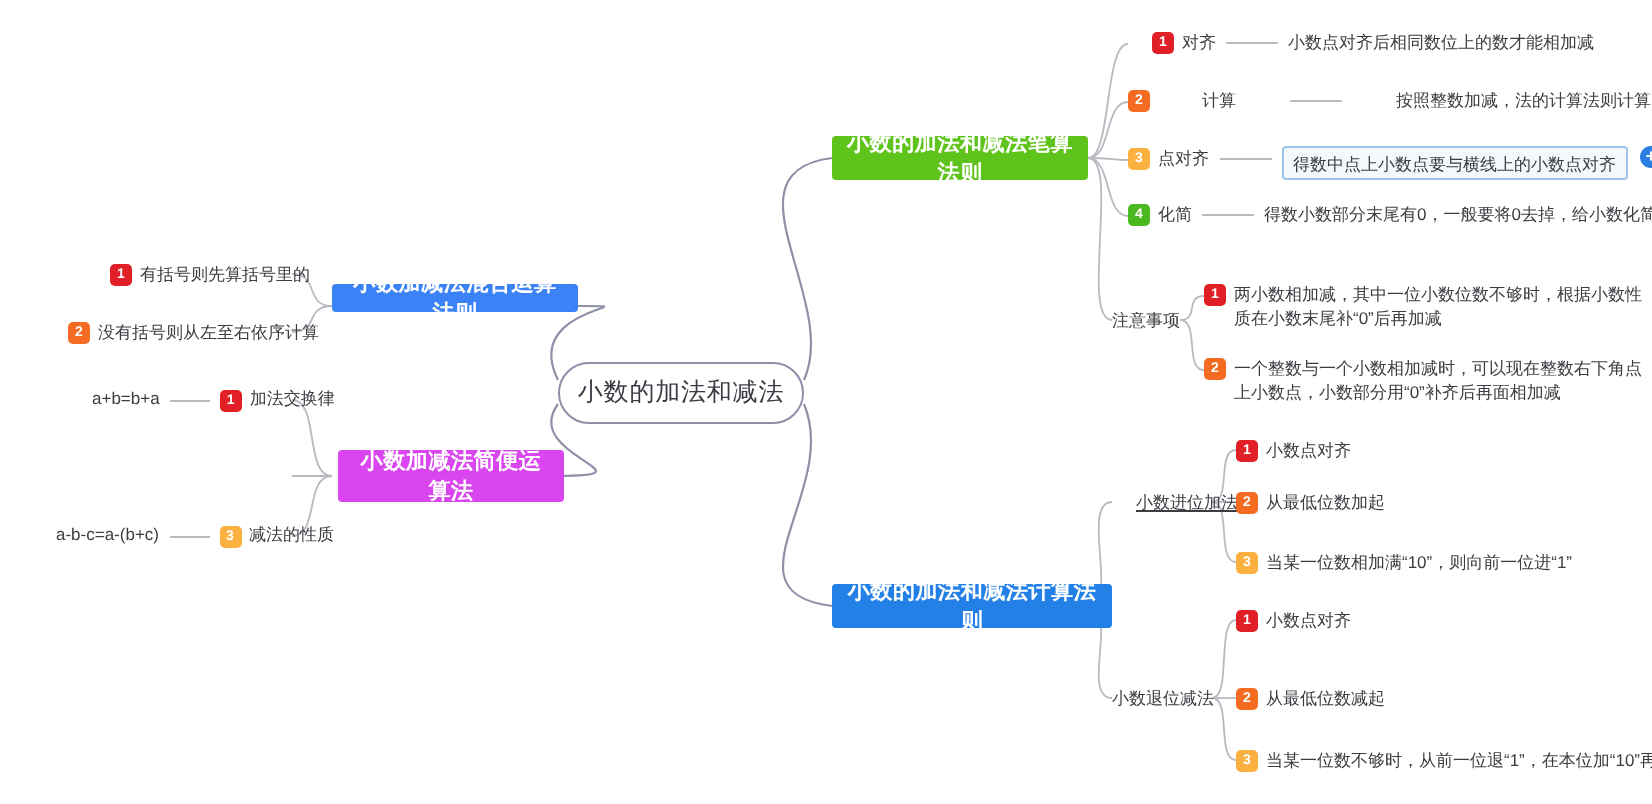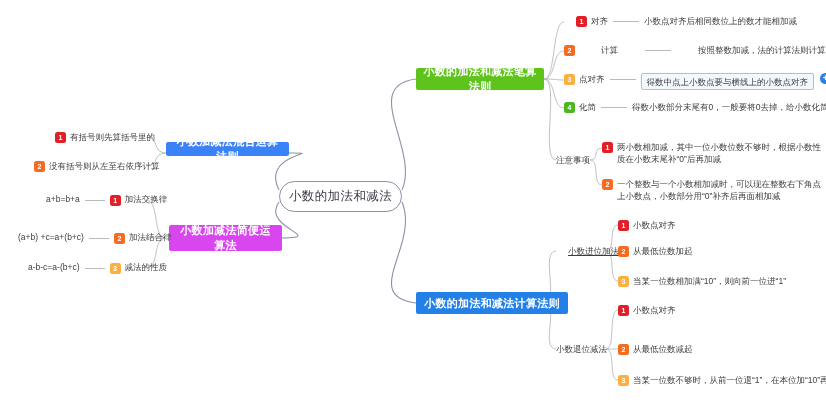--- a/index.html
+++ b/index.html
@@ -53,21 +53,21 @@
     justify-content: center;
     color: #ffffff;
     font-size: 11px;
     font-weight: bold;
     letter-spacing: 0.3px;
     box-sizing: border-box;
     text-align: center;
     padding: 0 6px;
   }
   .branch-green  { left: 416px; top: 68px;  width: 128px; height: 22px; background: #5ec31b; border-radius: 2px; }
-  .branch-blue   { left: 416px; top: 292px; width: 152px; height: 22px; background: #2380e7; border-radius: 2px; }
+  .branch-blue   { left: 416px; top: 292px; width: 140px; height: 22px; background: #2380e7; border-radius: 2px; }
   .branch-purple { left: 166px; top: 142px; width: 123px; height: 14px; background: #3b82f6; border-radius: 2px; }
   .branch-red    { left: 169px; top: 225px; width: 113px; height: 26px; background: #d946ef; border-radius: 2px; }
 
   
   .leaf {
     position: absolute;
     display: flex;
     align-items: flex-start;
     font-size: 8.5px;
     color: #3c3c42;
@@ -325,26 +325,20 @@
     <span class="leaf-desc">没有括号则从左至右依序计算</span>
   </div>
 
   <div class="formula-row" style="left:46px; top:194px;">
     <span class="formula">a+b=b+a</span>
     <span class="dash-short"></span>
     <span class="badge b-red">1</span>
     <span class="leaf-label">加法交换律</span>
   </div>
 
-  <div class="formula-row" style="left:18px; top:232px;">
-    <span class="formula">(a+b) +c=a+(b+c)</span>
-    <span class="dash-short"></span>
-    <span class="badge b-orange">2</span>
-    <span class="leaf-label">加法结合律</span>
-  </div>
 
   <div class="formula-row" style="left:28px; top:262px;">
     <span class="formula">a-b-c=a-(b+c)</span>
     <span class="dash-short"></span>
     <span class="badge b-amber">3</span>
     <span class="leaf-label">减法的性质</span>
   </div>
 
 </div>
 

